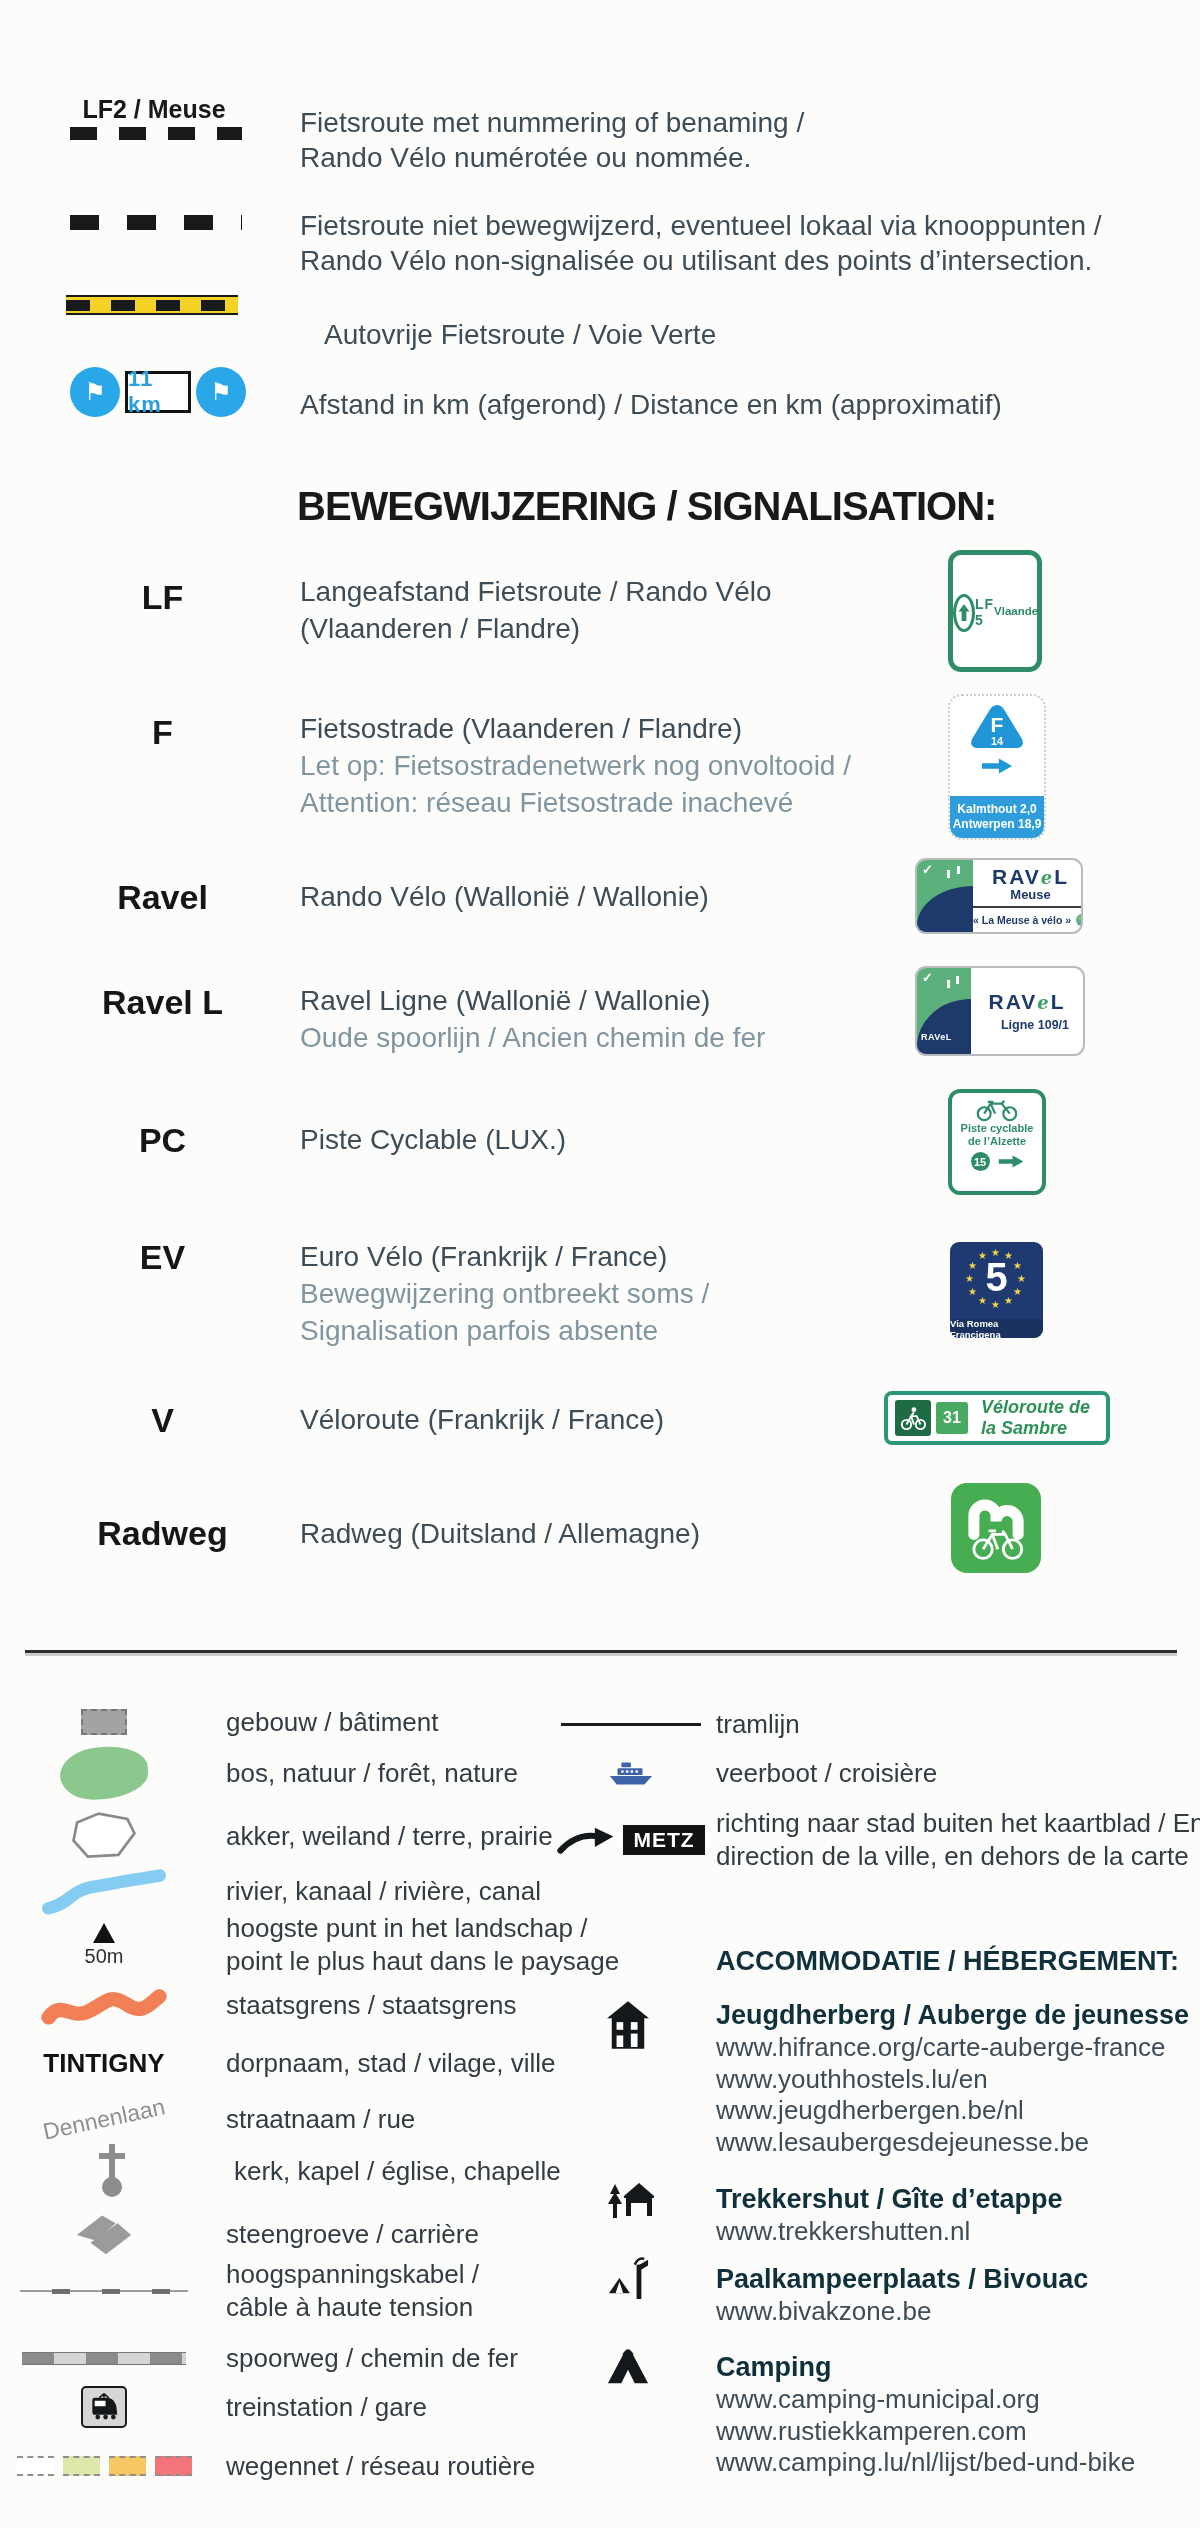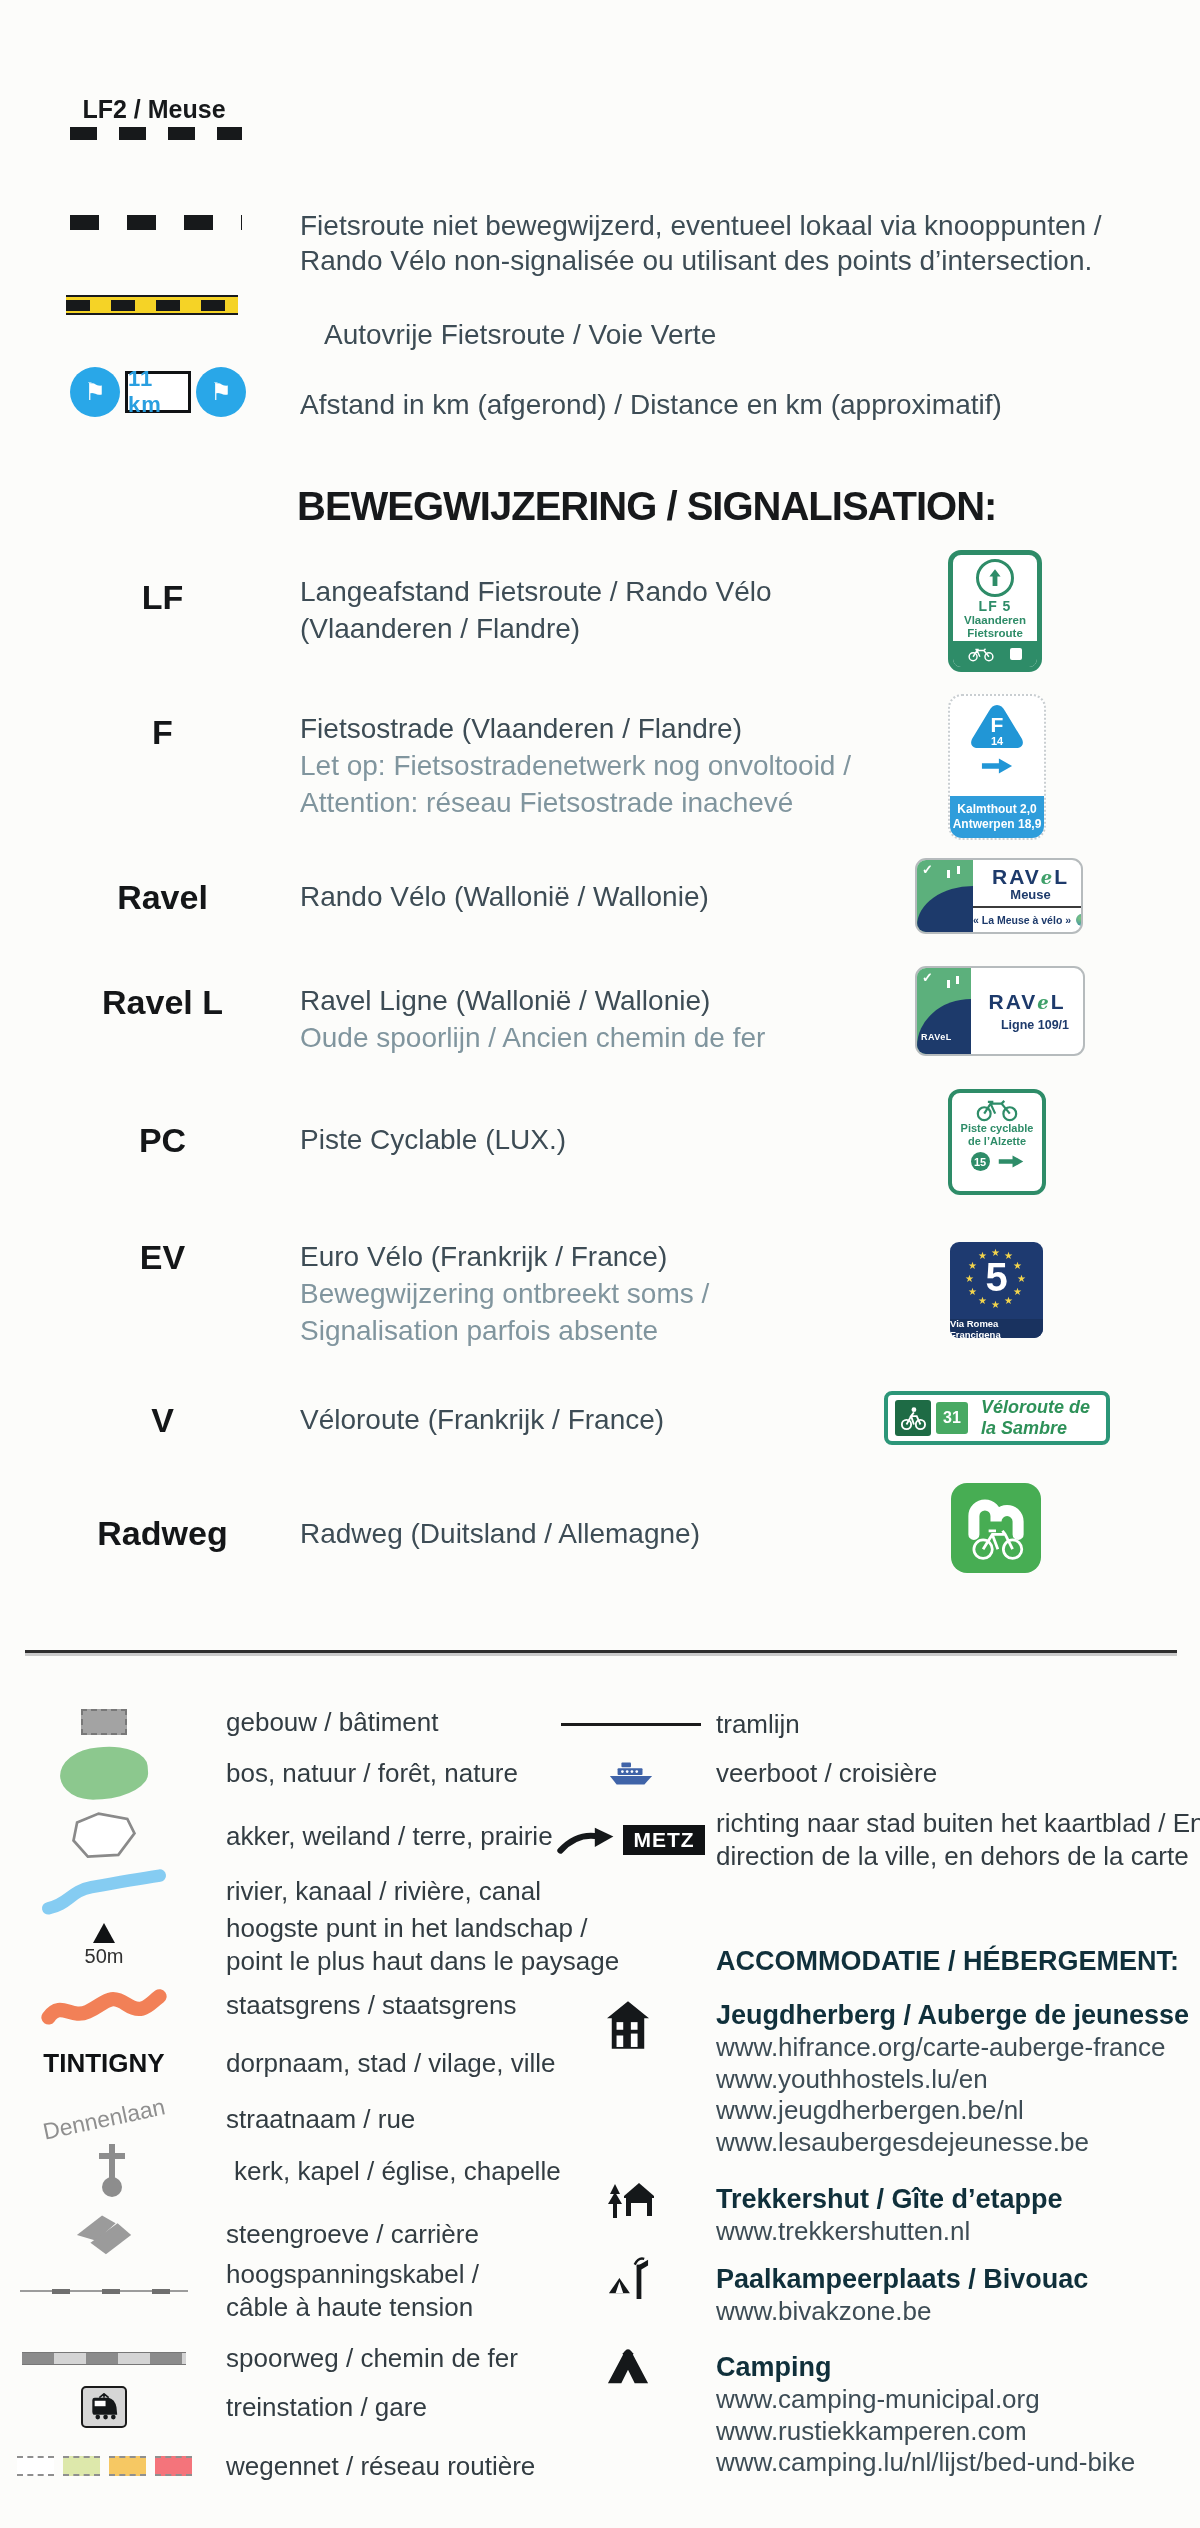--- a/index.html
+++ b/index.html
@@ -34,21 +34,21 @@
   
   .code{position:absolute;left:55px;width:215px;text-align:center;
         font-size:34px;line-height:36px;font-weight:bold;color:#141618;}
   #c-lf{top:579px;}#c-f{top:714px;}#c-ravel{top:879px;}#c-ravell{top:984px;}
   #c-pc{top:1122px;}#c-ev{top:1239px;}#c-v{top:1402px;}#c-radweg{top:1515px;}
   #d-lf{top:573px;}#d-f{top:710px;}#d-ravel{top:878px;}#d-ravell{top:982px;}
   #d-pc{top:1121px;}#d-ev{top:1238px;}#d-v{top:1401px;}#d-radweg{top:1515px;}
   
   #sign-lf{position:absolute;left:948px;top:550px;width:94px;height:122px;background:#fff;
            border:5px solid #2e8c68;border-radius:13px;box-sizing:border-box;
-           display:flex;flex-direction:column;align-items:center;overflow:hidden;}
+           display:flex;flex-direction:row;align-items:center;overflow:hidden;}
   .lf-circle{width:32px;height:32px;border:3px solid #2e8c68;border-radius:50%;margin-top:4px;
              display:flex;align-items:center;justify-content:center;}
   .lf-route{font-size:14px;font-weight:bold;color:#2e8c68;letter-spacing:1px;margin-top:1px;}
   .lf-small{font-size:11.5px;line-height:13px;font-weight:bold;color:#2e8c68;}
   .lf-band{margin-top:auto;width:100%;height:26px;background:#2e8c68;
            display:flex;align-items:center;justify-content:space-evenly;}
   .lf-sq{width:12px;height:12px;background:#fff;border-radius:2px;}
   
   #sign-f{position:absolute;left:948px;top:694px;width:98px;height:146px;background:#fff;
           border:2px dotted #c9ced1;border-radius:14px;box-sizing:border-box;
@@ -163,20 +163,24 @@
   .acc-url{font-size:26px;color:#3d4c55;line-height:31.5px;white-space:nowrap;}
 </style>
 </head>
 <body>
 
 <div id="page">
 
 
   <div id="lf2-label">LF2 / Meuse</div>
   <div class="dash" id="dash1"></div>
+  <div class="txt" id="t-named">
+    <div>Fietsroute met nummering of benaming /</div>
+    <div>Rando Vélo numérotée ou nommée.</div>
+  </div>
 
   <div class="dash" id="dash2"></div>
   <div class="txt" id="t-unsigned">
     <div>Fietsroute niet bewegwijzerd, eventueel lokaal via knooppunten /</div>
     <div>Rando Vélo non-signalisée ou utilisant des points d’intersection.</div>
   </div>
 
   <div id="band">
       <div id="band-inner"></div>
     </div>

